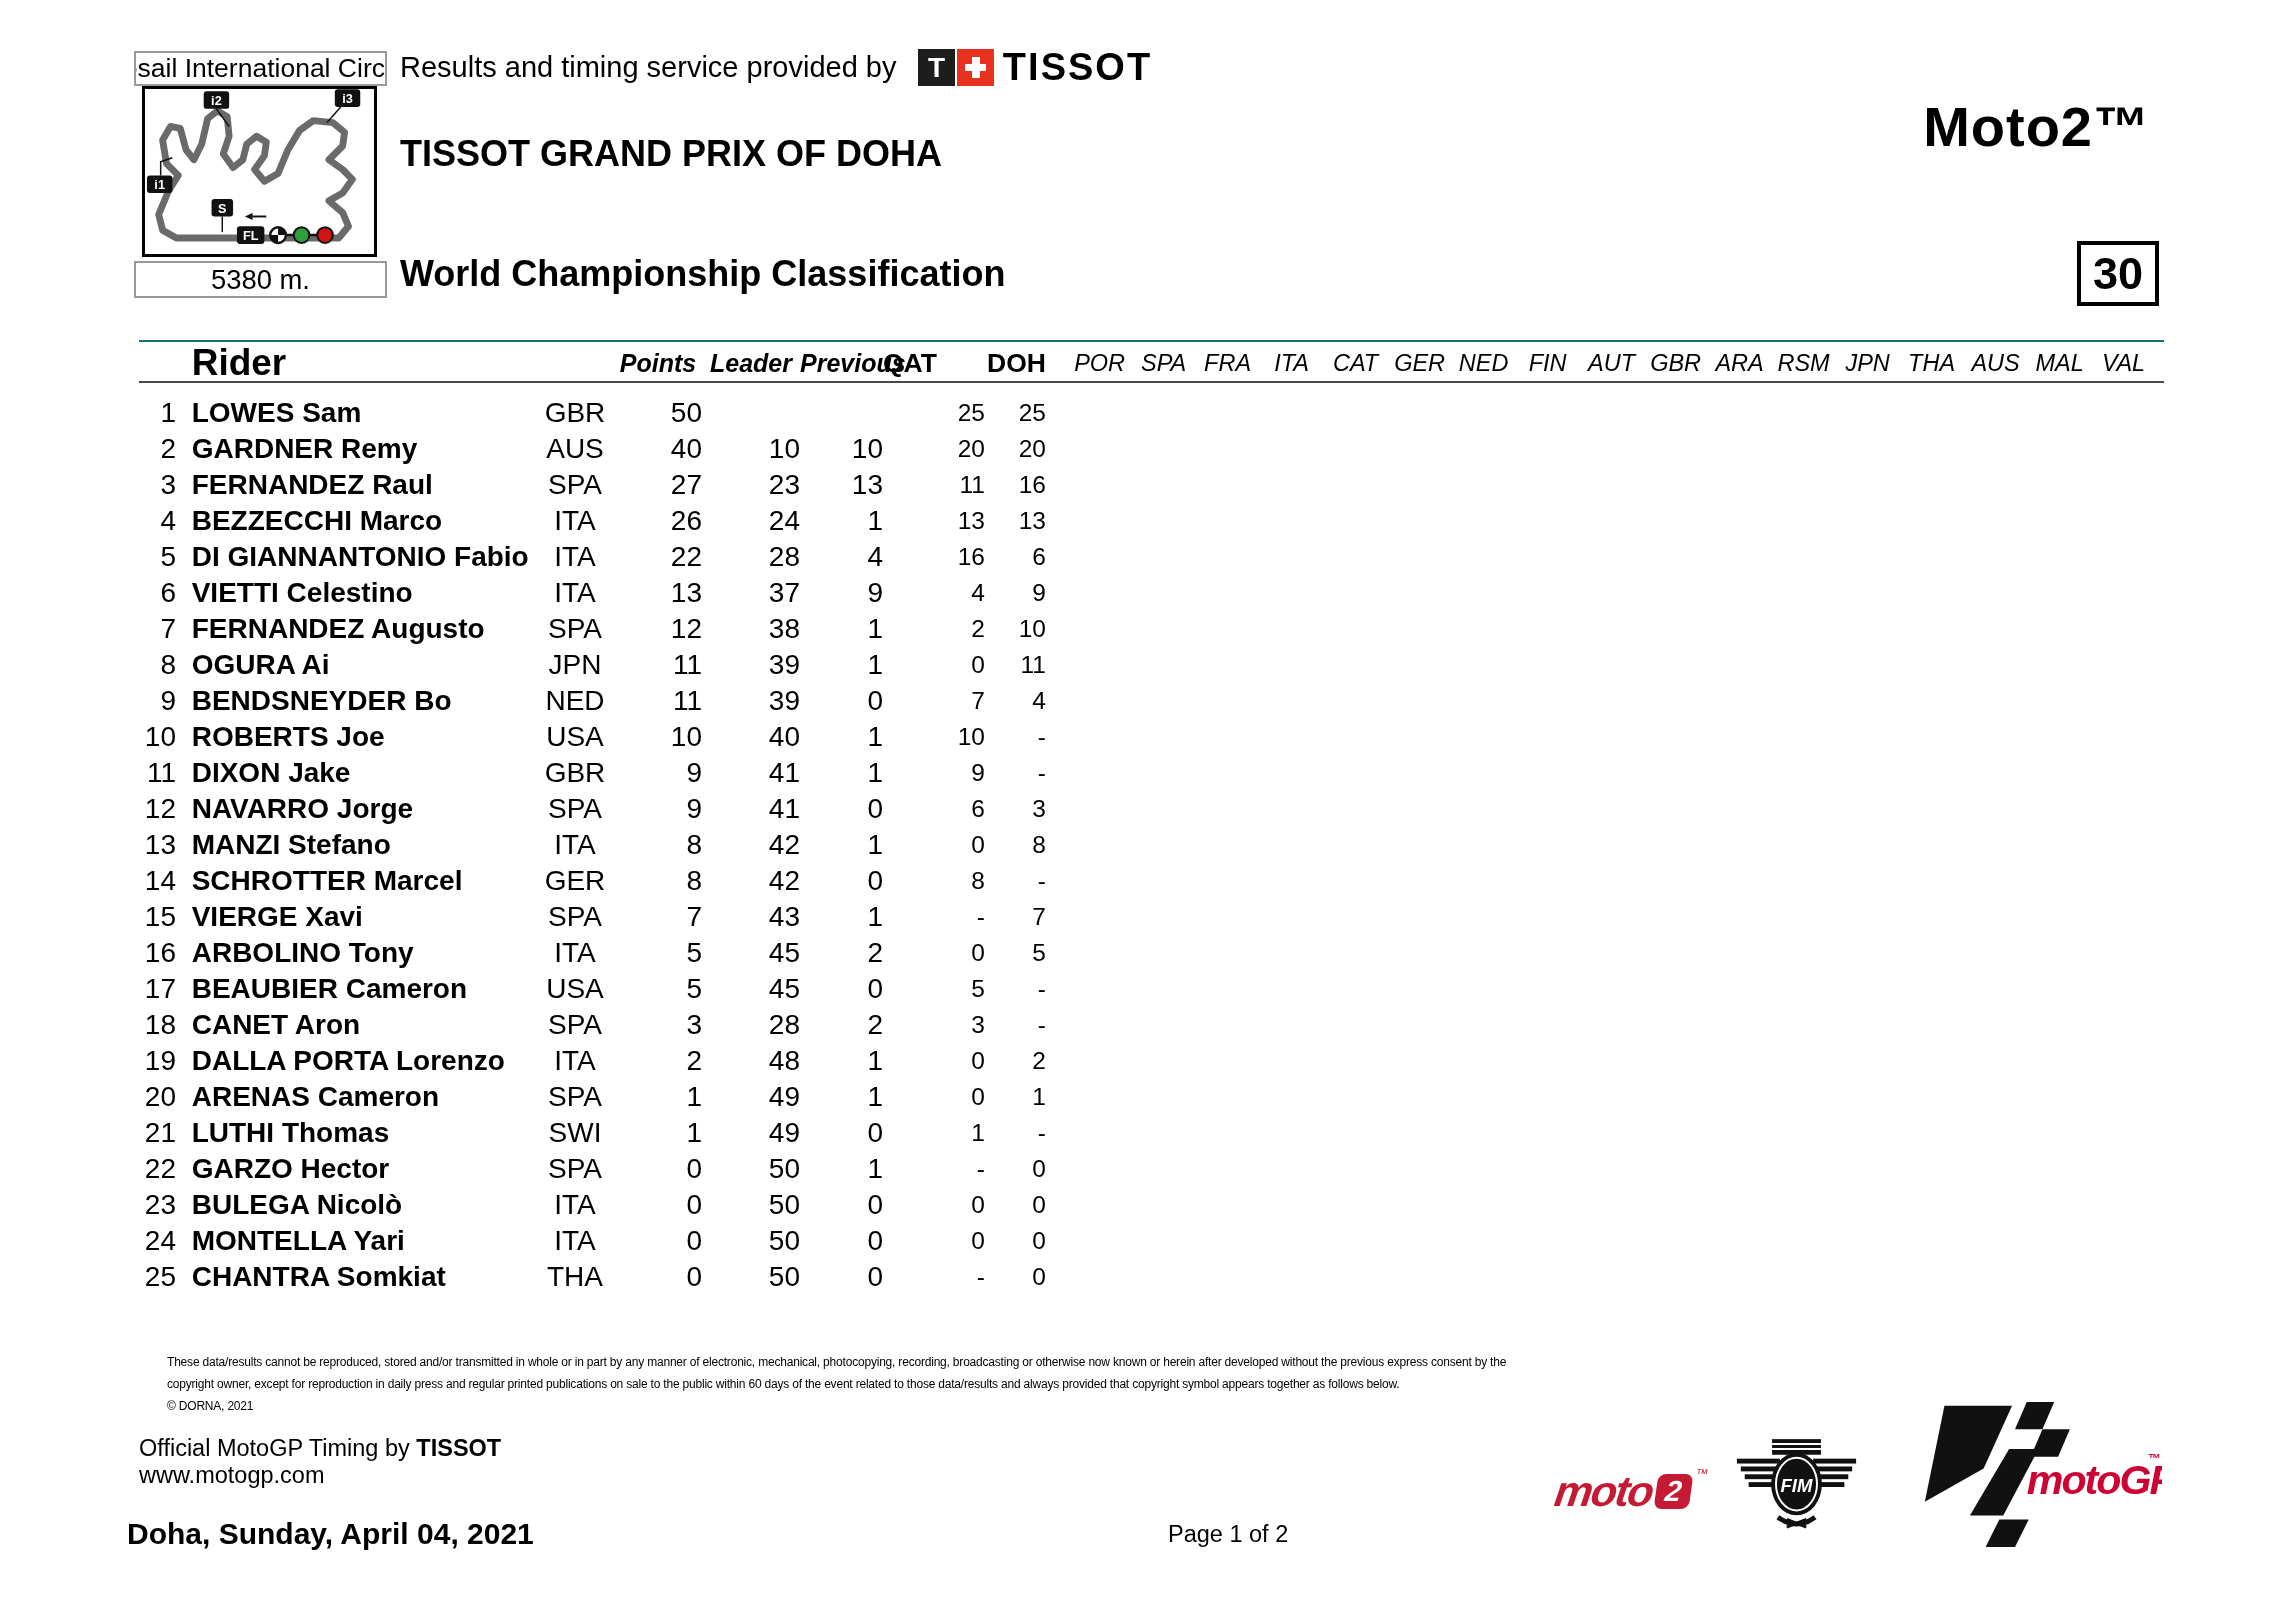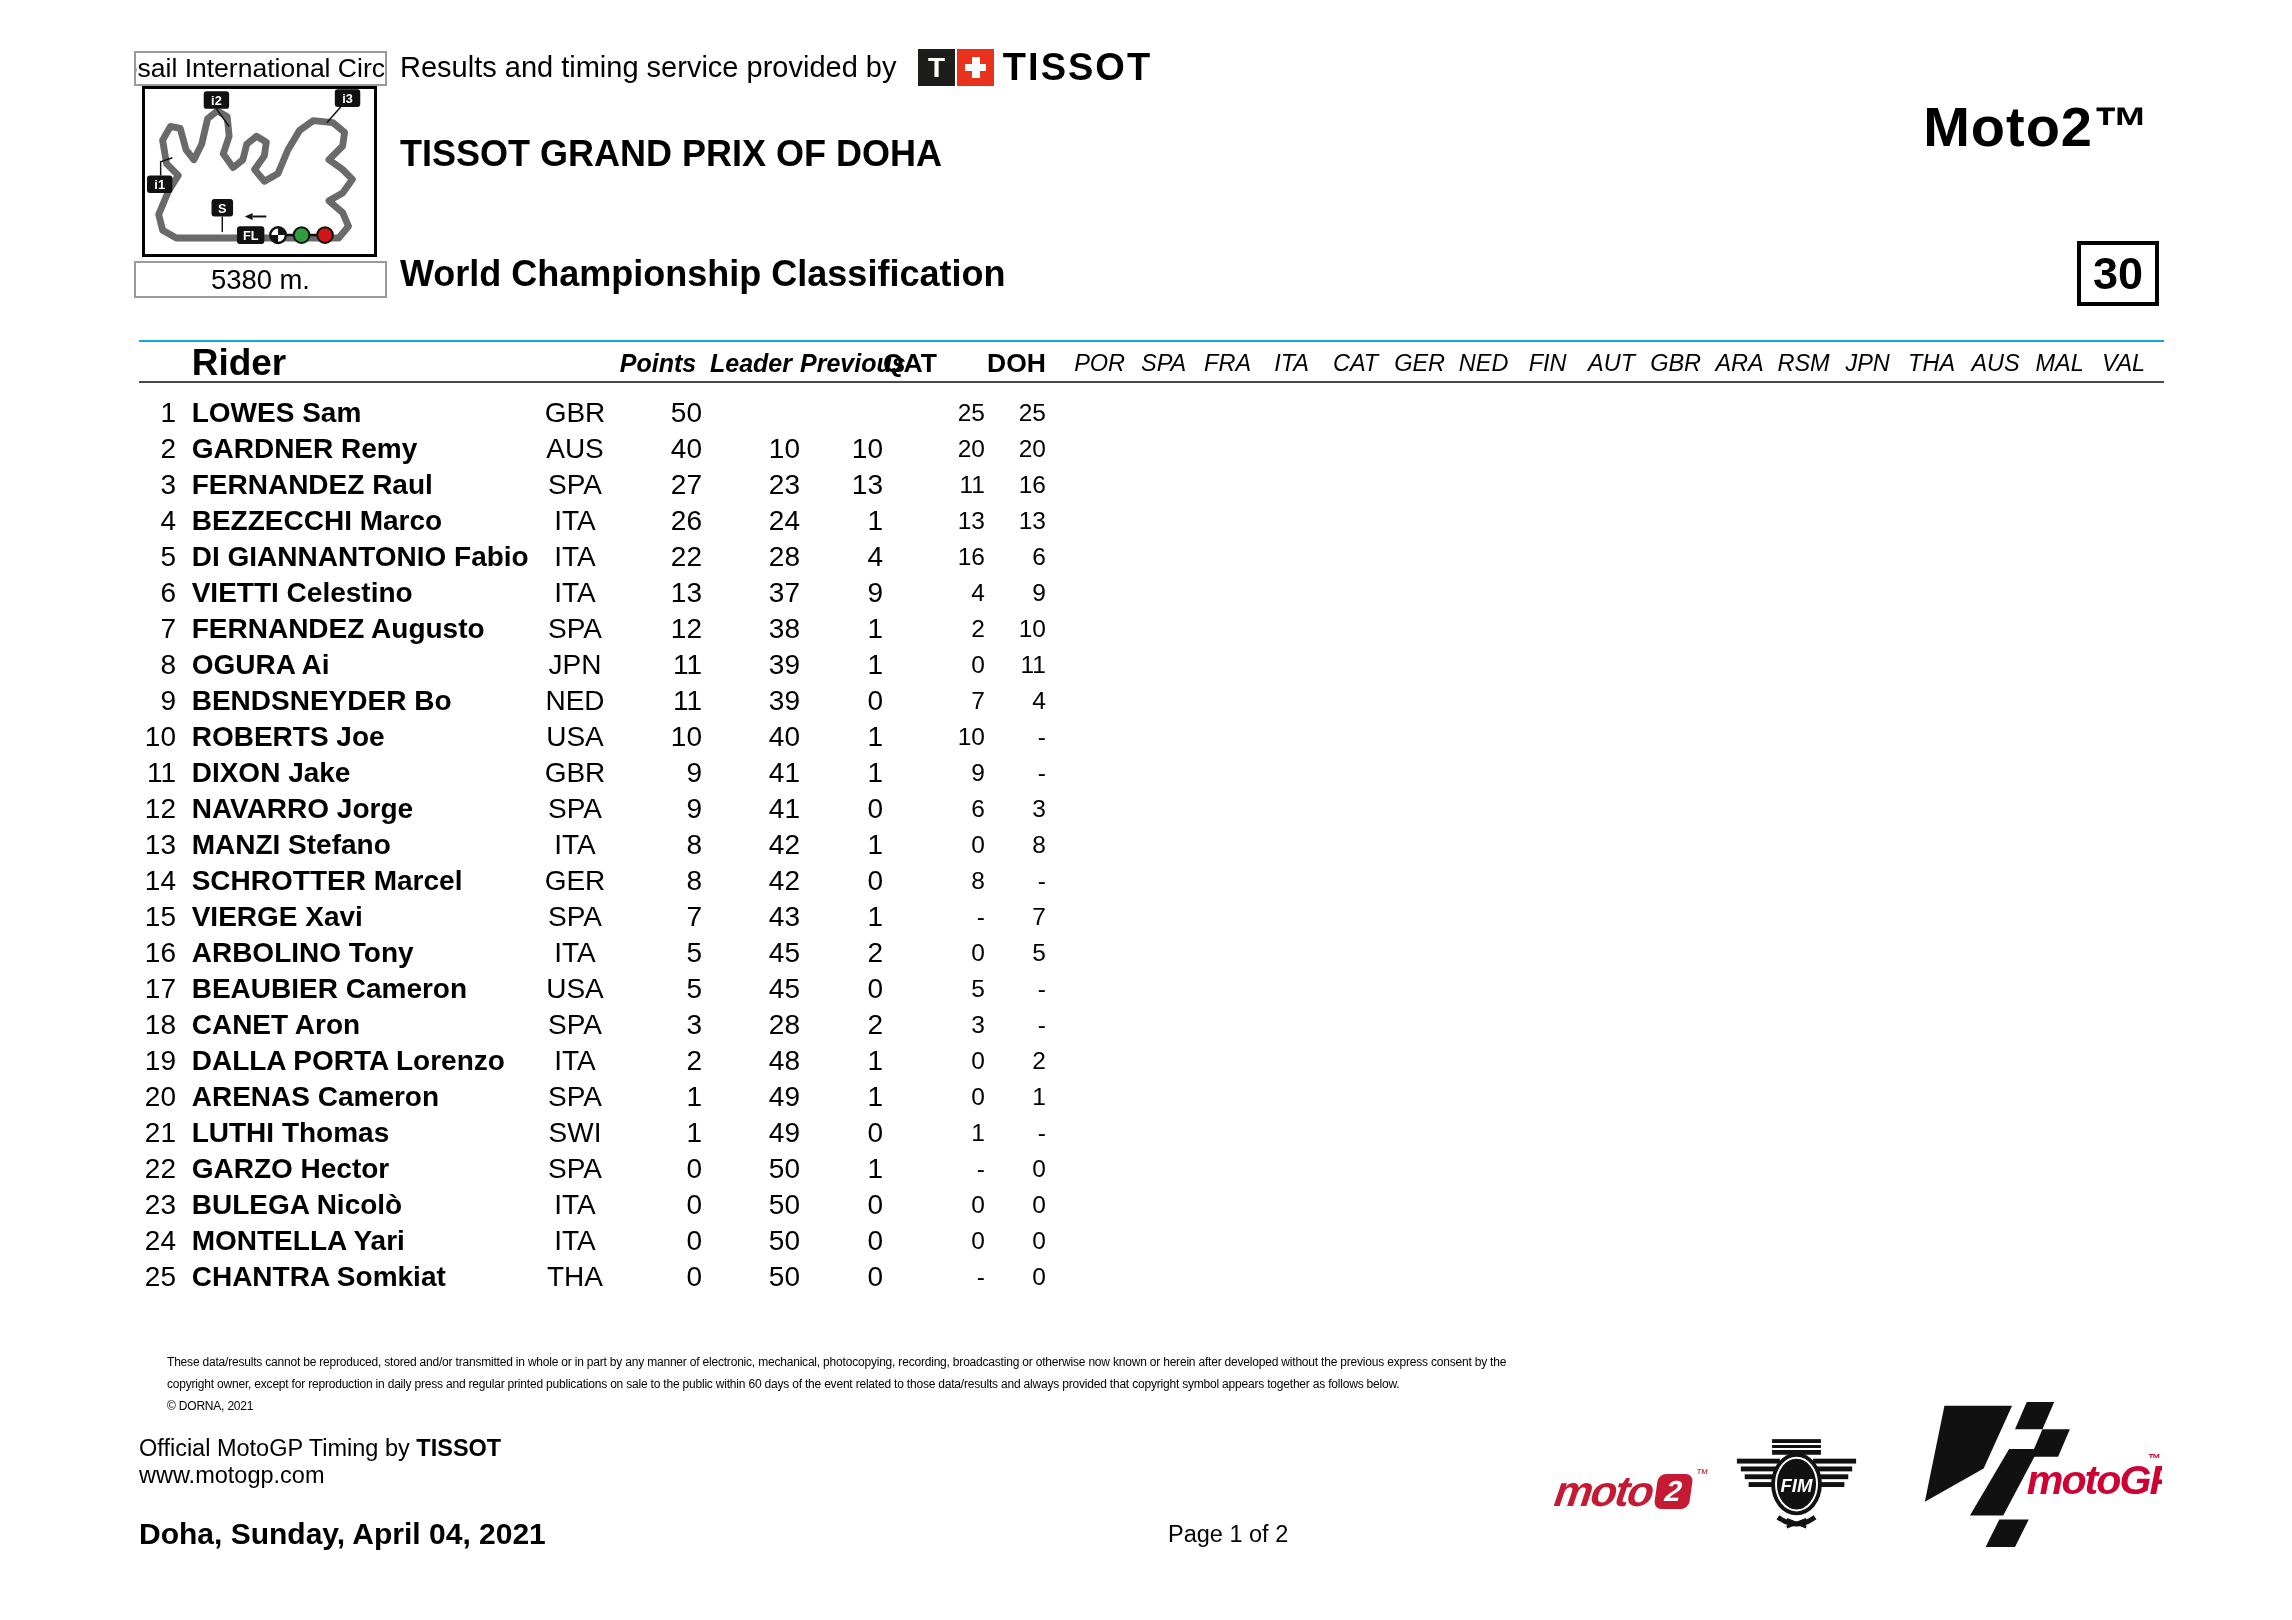--- a/index.html
+++ b/index.html
@@ -26,40 +26,40 @@
   .tissot-word{font-size:38px;font-weight:bold;letter-spacing:2px;margin-left:8.8px;}
   .gp-title{position:absolute;left:400px;top:133px;font-size:36px;font-weight:bold;}
   .class-title{position:absolute;left:400px;top:253px;font-size:36px;font-weight:bold;}
   .moto2-title{position:absolute;top:94px;right:143px;font-size:56px;font-weight:bold;letter-spacing:1px;}
   .laps-box{position:absolute;left:2077px;top:241px;width:82px;height:65px;border:4.9px solid #000;box-sizing:border-box;
     display:flex;align-items:center;justify-content:center;font-size:45px;font-weight:bold;}
 
   
   .tbl{position:absolute;left:139px;top:340px;width:2025px;}
   .grid-row{display:grid;grid-template-columns:39px 358px 78px 88px 98px 83px 104px 61px 19.6px repeat(17,64px);}
-  .thead{height:39px;border-top:2px solid #0ea5e9;border-bottom:2px solid #4a4a4a;align-items:center;}
+  .thead{height:39px;border-top:2px solid #0f766e;border-bottom:2px solid #4a4a4a;align-items:center;}
   .c{white-space:nowrap;}
   .h-rider{font-size:37px;font-weight:bold;padding-left:13.7px;}
   .h-pts,.h-ldr,.h-prev{font-size:25px;font-weight:bold;font-style:italic;text-align:center;}
   .h-qat,.h-doh{font-size:26.5px;font-weight:bold;text-align:left;padding-right:20px;}
   .race-h{font-size:23.5px;font-style:italic;text-align:center;}
   .tbody{padding-top:11.8px;}
   .trow{height:36px;align-items:center;font-size:28px;}
   .pos{text-align:right;padding-right:2px;}
   .name{padding-left:13.7px;font-weight:bold;}
   .nat{text-align:center;}
   .pts,.ldr,.prev{text-align:right;}
   .qat,.doh{text-align:right;font-size:24.5px;padding-right:2px;}
 
   
   .disclaimer{position:absolute;left:139px;top:1351px;width:2029px;font-size:12px;line-height:22px;letter-spacing:-0.2px;margin-left:28px;}
   .timing-line{position:absolute;left:139px;top:1435px;font-size:23.5px;}
   .timing-line b{font-weight:bold;}
   .website{position:absolute;left:139px;top:1462px;font-size:23.5px;}
-  .date-line{position:absolute;left:139px;top:1517px;font-size:30px;font-weight:bold;}
+  .date-line{position:absolute;left:127px;top:1517px;font-size:30px;font-weight:bold;}
   .page-num{position:absolute;left:1168px;top:1521px;font-size:23.5px;}
 
   .moto2-logo{position:absolute;left:1555px;top:1467px;display:inline-flex;align-items:center;
     color:#c41a33;transform:skewX(-8deg);}
   .m2-word{font-size:43px;font-weight:bold;font-style:italic;letter-spacing:-2px;}
   .m2-num{width:35px;height:35px;background:#c41a33;color:#fff;border-radius:7.8px;margin-left:3.9px;
     display:flex;align-items:center;justify-content:center;font-size:29px;font-weight:bold;font-style:italic;}
   .m2-tm{font-size:12.7px;align-self:flex-start;margin-left:2px;}
   .fim-logo{position:absolute;left:1733px;top:1439px;}
   .motogp-logo{position:absolute;left:1917px;top:1392px;}

